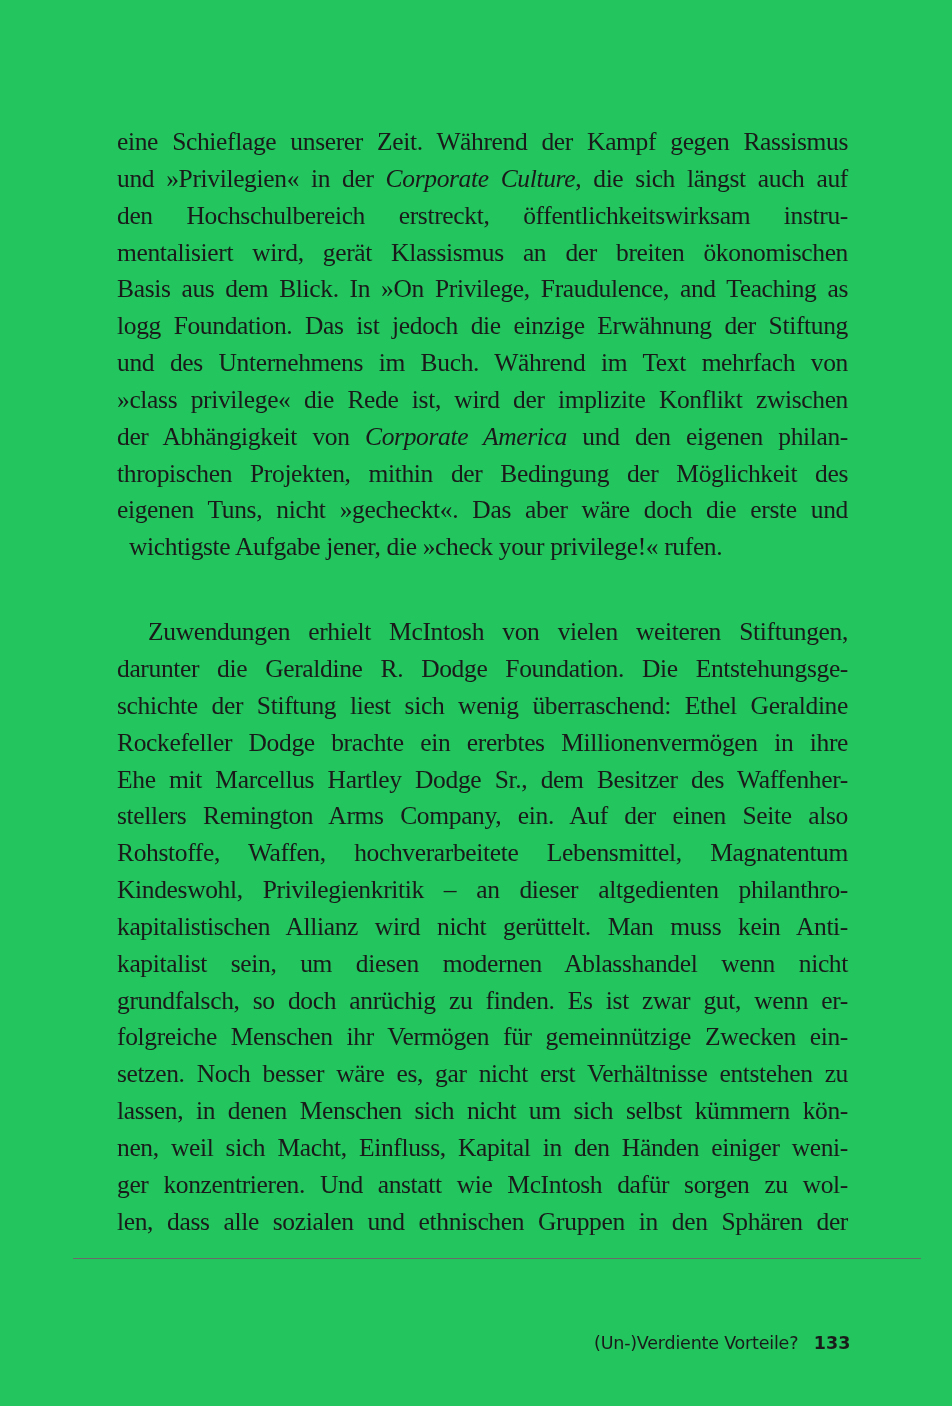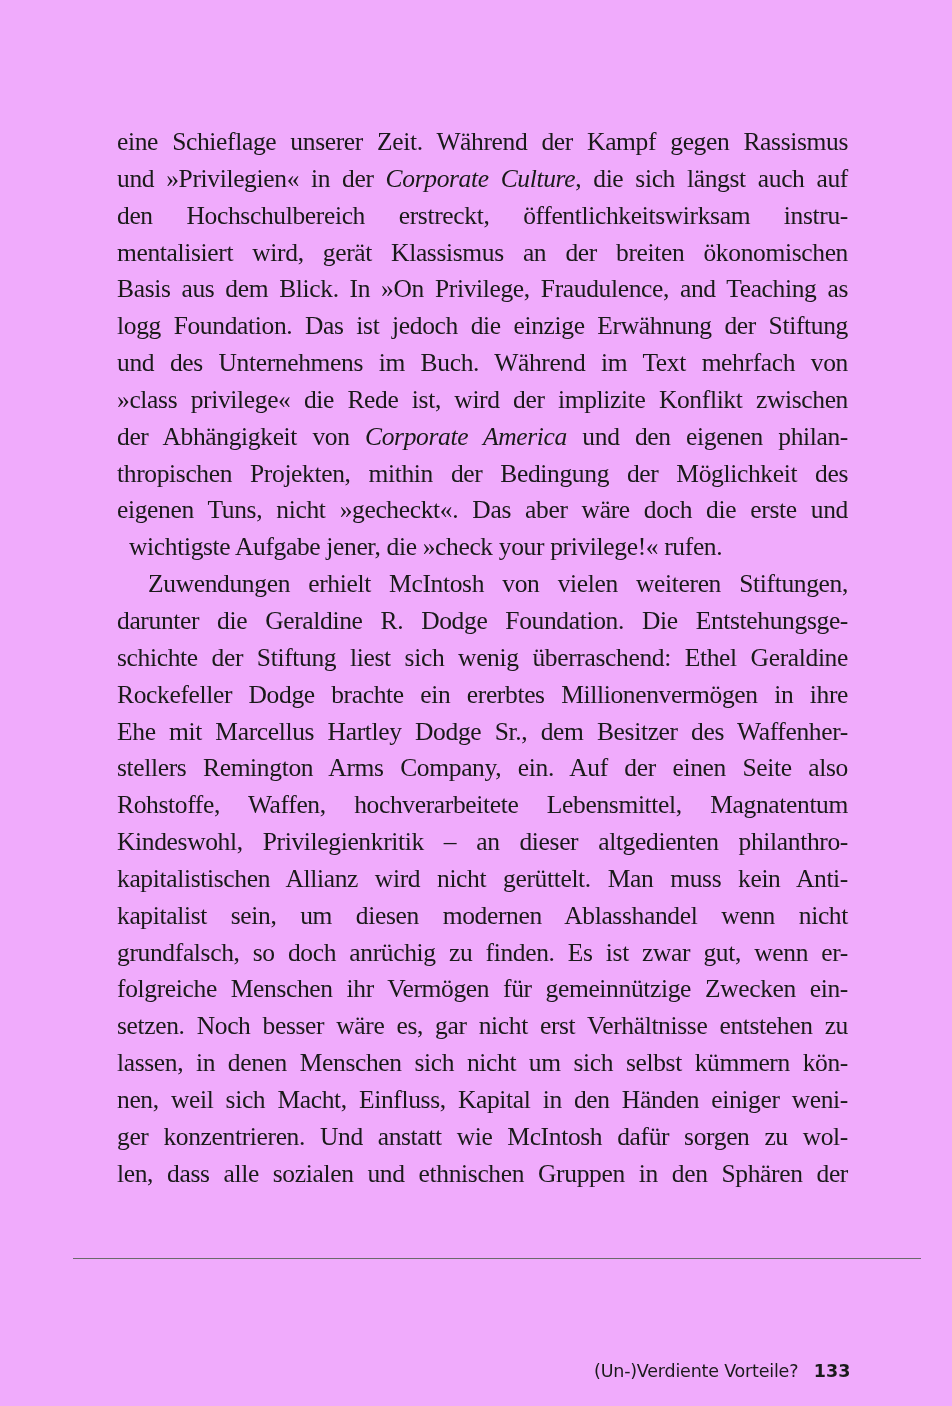--- a/index.html
+++ b/index.html
@@ -1,36 +1,36 @@
 <!DOCTYPE html>
 <html><head>
 <meta charset="utf-8">
 <style>
   html, body { margin: 0; padding: 0; background: #ffffff; }
   body { width: 952px; height: 1406px; position: relative; overflow: hidden; }
-  .page { position: absolute; left: 0; top: 0; width: 952px; height: 1406px; background: #f0abfc; }
+  .page { position: absolute; left: 0; top: 0; width: 952px; height: 1406px; background: #22c55e; }
   .text-block {
     position: absolute; left: 117px; top: 124px; width: 731px;
     font-family: "Liberation Serif", "DejaVu Serif", serif;
     font-size: 25.5px; line-height: 36.85px; color: #1a1a1a;
   }
   .line {
     display: block; height: 36.85px; white-space: nowrap;
     text-align: justify; text-align-last: justify;
     letter-spacing: -0.35px; word-spacing: 0px;
   }
   .line.last { text-align-last: left; margin-left: 12px; }
-  .line.indent { padding-left: 31px; }
+  .line.indent { padding-left: 31px; margin-top: 48px; }
   .line em { }
   .rule {
     position: absolute; left: 73px; top: 1258px; width: 848px; height: 0;
     border-top: 1.6px solid #6a6a6a;
   }
   .footer {
-    position: absolute; left: 594px; top: 1361px; width: 260px;
+    position: absolute; left: 594px; top: 1333px; width: 260px;
     font-family: "DejaVu Sans", "Liberation Sans", sans-serif;
     font-size: 17.5px; color: #1a1a1a; white-space: nowrap;
   }
   .footer .title { letter-spacing: -0.2px; }
   .footer .pageno { font-weight: bold; margin-left: 10px; }
 </style>
 </head>
 <body>
 
 <div class="page">

